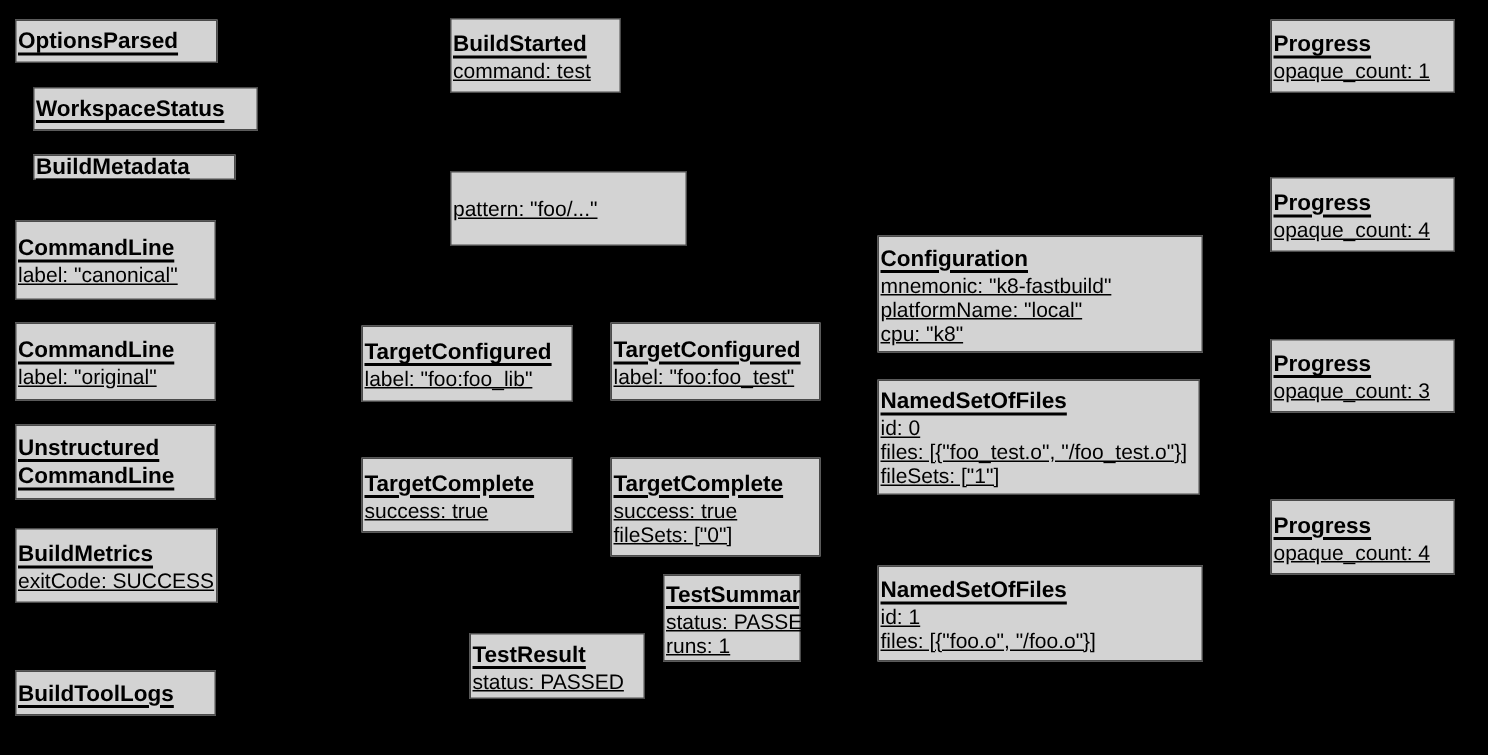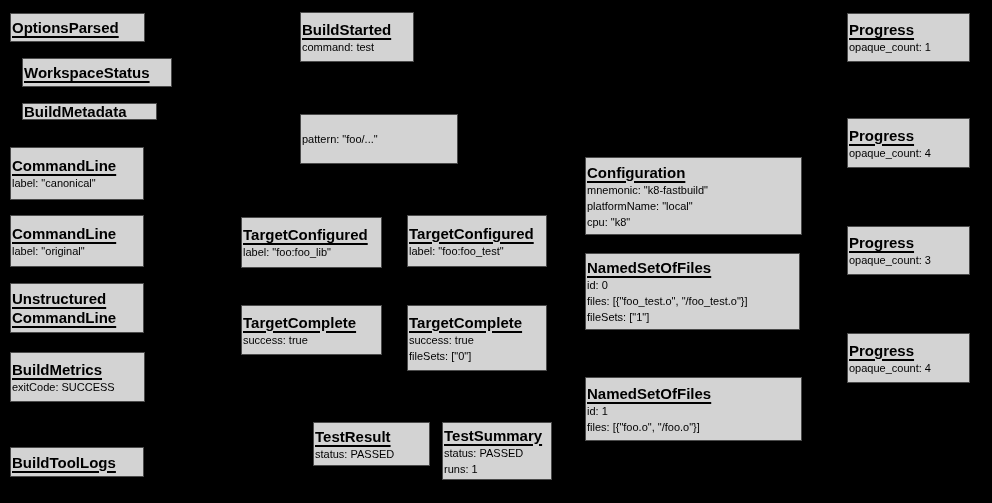--- a/index.html
+++ b/index.html
@@ -29,23 +29,24 @@
   .t {
     font-size: 15px;
     font-weight: bold;
     line-height: 19px;
     text-decoration: underline;
     text-decoration-thickness: 2px;
     text-underline-offset: 3px;
     white-space: pre;
   }
   .d {
-    font-size: 11px;
+    font-size: 14px;
     line-height: 16px;
     white-space: pre;
+    text-decoration: underline;
   }
 </style>
 </head>
 <body>
 
 <div class="canvas">
 
   <div class="node" style="left:10px;top:13px;width:135px;height:29px">
     <div class="t">OptionsParsed</div>
     <div class="d"></div>
@@ -116,21 +117,21 @@
     <div class="t">TargetComplete</div>
     <div class="d">success: true
 fileSets: ["0"]</div>
   </div>
 
   <div class="node" style="left:313px;top:422px;width:117px;height:44px">
     <div class="t">TestResult</div>
     <div class="d">status: PASSED</div>
   </div>
 
-  <div class="node" style="left:442px;top:422px;width:110px;height:58px">
+  <div class="node" style="left:442px;top:383px;width:92px;height:58px">
     <div class="t">TestSummary</div>
     <div class="d">status: PASSED
 runs: 1</div>
   </div>
 
 
   <div class="node" style="left:585px;top:157px;width:217px;height:78px">
     <div class="t">Configuration</div>
     <div class="d">mnemonic: "k8-fastbuild"
 platformName: "local"

